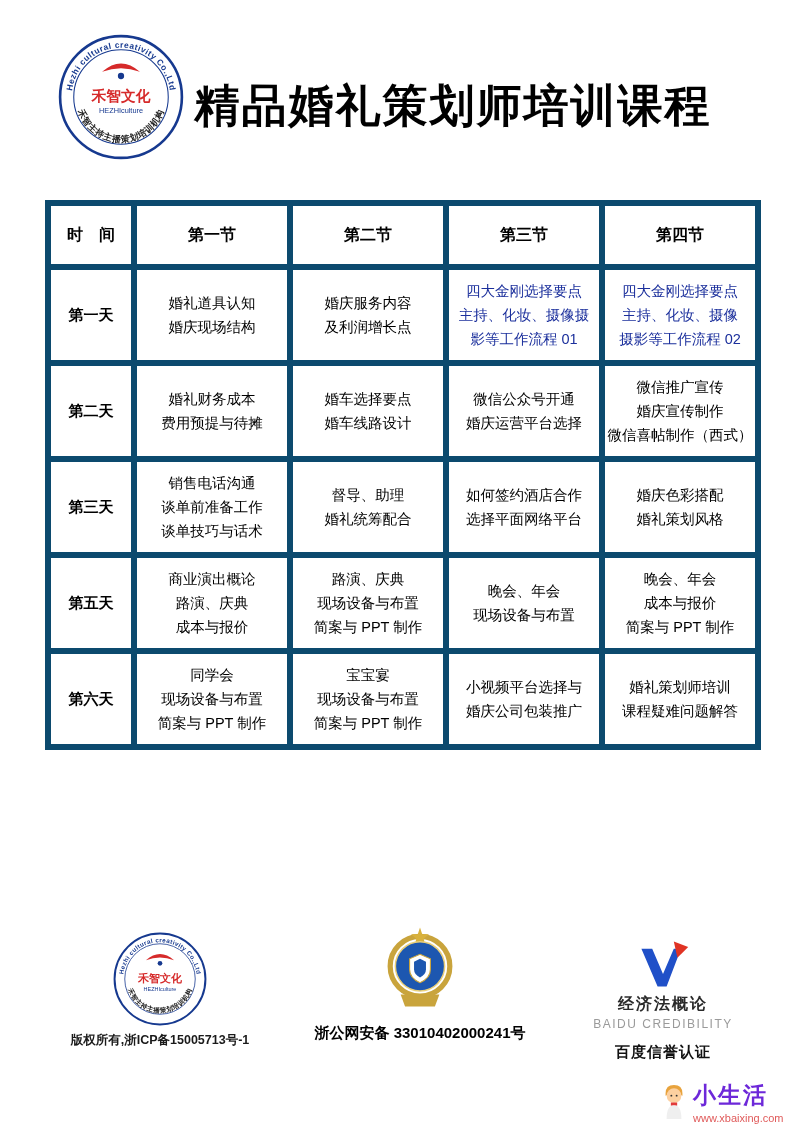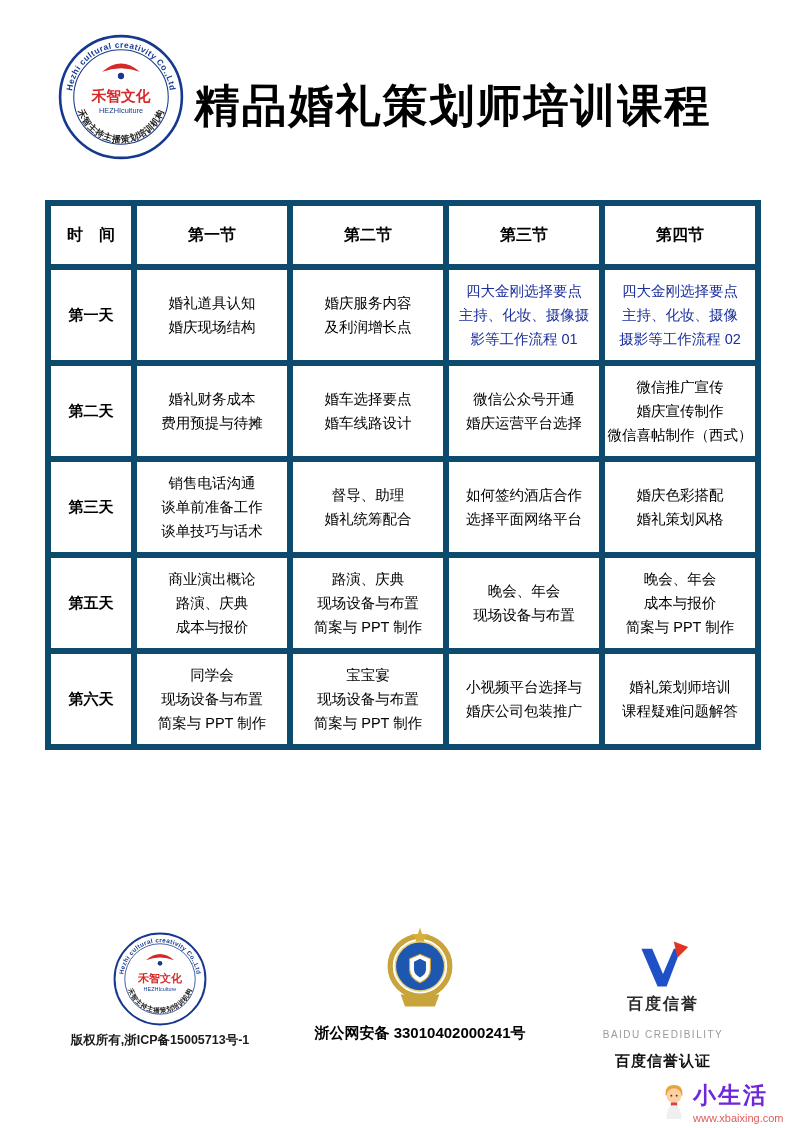--- a/index.html
+++ b/index.html
@@ -49,21 +49,21 @@
 
   .footer-mid   { position: absolute; left: 300px; top: 926px; width: 240px; text-align: center; }
   .police-badge { width: 76px; height: 88px; margin: 0 auto; }
   .police-badge svg { width: 100%; height: 100%; display: block; }
   .police-text  { margin-top: 10px; font-size: 15px; font-weight: bold; color: #000; }
 
   .footer-right { position: absolute; left: 588px; top: 938px; width: 150px; text-align: center; }
   .baidu-logo   { width: 54px; height: 54px; margin: 0 auto; }
   .baidu-logo svg { width: 100%; height: 100%; display: block; }
   .baidu-title  { margin-top: 2px; font-size: 16px; font-weight: bold; color: #2a2a2a; letter-spacing: 2px; }
-  .baidu-sub    { margin-top: 14px; font-size: 10px; color: #9a9a9a; letter-spacing: 1.5px; }
+  .baidu-sub    { margin-top: 2px; font-size: 12px; color: #9a9a9a; letter-spacing: 1.5px; }
   .baidu-cert   { margin-top: 12px; font-size: 15px; font-weight: bold; color: #111; letter-spacing: 1px; }
 
   
   .watermark { position: absolute; left: 660px; top: 1080px; display: flex; align-items: center; gap: 5px; }
   .mascot { width: 28px; height: 38px; }
   .mascot svg { width: 100%; height: 100%; display: block; }
   .wm-name { font-size: 23px; font-weight: bold; color: #6d28d9; letter-spacing: 2px; }
   .wm-url  { font-size: 11px; color: #e05a5a; margin-top: 1px; }
 </style>
 </head>
@@ -257,21 +257,21 @@
     <div class="police-text">浙公网安备 33010402000241号</div>
   </div>
 
   <div class="footer-right">
     <div class="baidu-logo">
       <svg viewBox="0 0 60 60">
         <polygon points="6,12 18,12 30,40 42,12 50,12 34,54 24,54" fill="#2050c8"></polygon>
         <polygon points="42,4 58,10 46,22" fill="#e03324"></polygon>
       </svg>
     </div>
-    <div class="baidu-title">百度信誉</div>
+    <div class="baidu-title">经济法概论</div>
     <div class="baidu-sub">BAIDU CREDIBILITY</div>
     <div class="baidu-cert">百度信誉认证</div>
   </div>
 
   <div class="watermark">
     <div class="mascot">
       <svg viewBox="0 0 26 36">
         <path d="M5,10 Q5,2 13,2 Q21,2 21,10 L21,12 Q13,8 5,12 Z" fill="#e8a33d"></path>
         <circle cx="13" cy="12" r="7" fill="#fcd0a0"></circle>
         <circle cx="10.5" cy="12" r="0.9" fill="#333"></circle>

